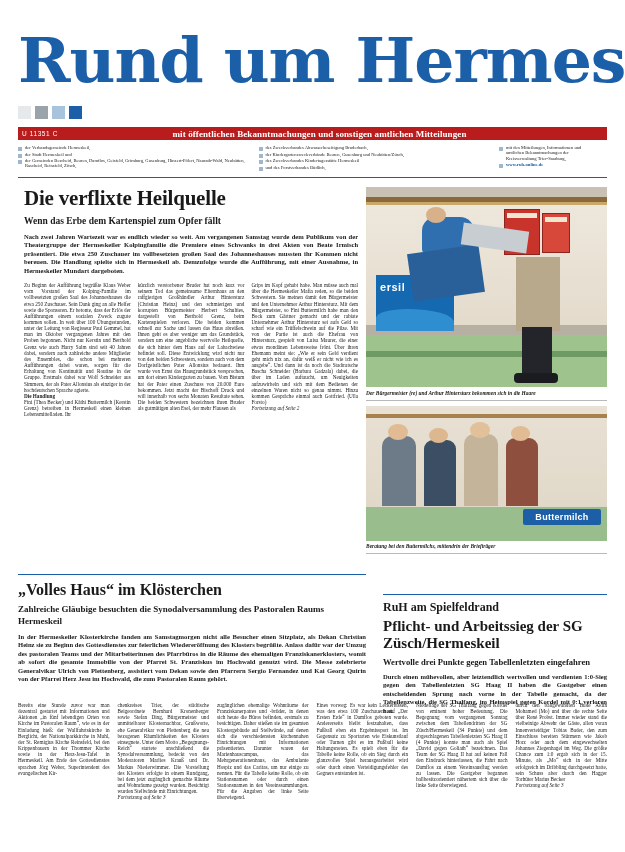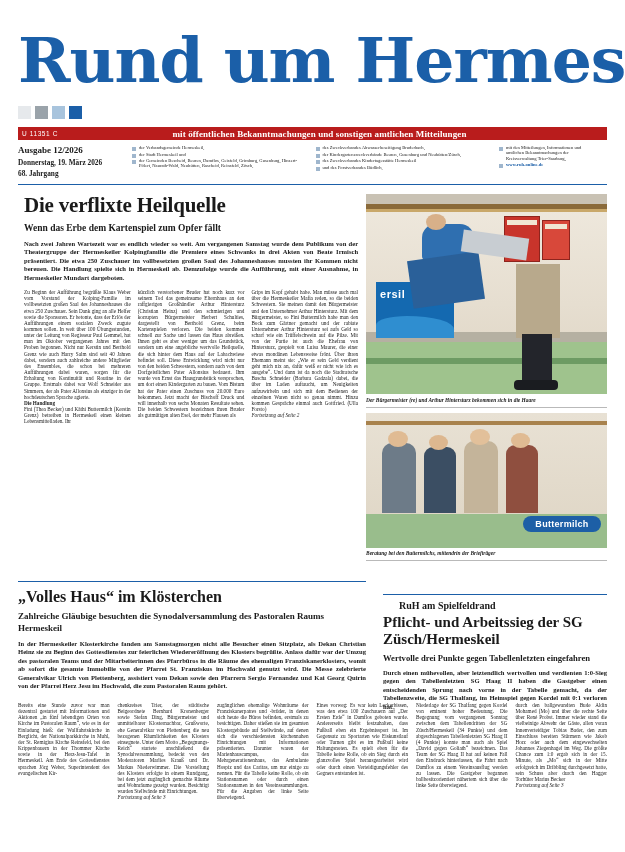--- a/index.html
+++ b/index.html
@@ -106,32 +106,32 @@
   .pkg .pl{position:absolute;left:2px;right:2px;top:3px;height:5px;background:#f0e6d2;}
   .persil{position:absolute;left:10px;bottom:56px;width:70px;height:56px;background:#1469b0;padding-left:8px;}
   .persil .wv{position:absolute;left:0;right:0;bottom:0;height:22px;background:#2f8ed0;border-radius:40% 60% 0 0;}
   .persil .ptxt{position:absolute;left:4px;top:6px;font-family:"Liberation Sans",sans-serif;font-weight:700;font-size:11px;color:#fff;letter-spacing:.5px;}
   .man-a{position:absolute;}
 
   
   .p2-wall{position:absolute;inset:0;background:linear-gradient(#e8e1d4,#ded5c4);}
   .p2-shelf{position:absolute;left:0;right:0;top:8px;height:4px;background:#a8824d;}
   .p2-floor{position:absolute;left:0;right:0;bottom:0;height:34px;background:#99bd8c;}
-  .btm-sign{position:absolute;right:6px;bottom:16px;width:78px;height:16px;background:#1d5fa6;border-radius:8px;}
+  .btm-sign{position:absolute;right:6px;bottom:16px;width:78px;height:16px;background:#1d5fa6;border-radius:2px;}
   .btm-sign span{position:absolute;inset:0;display:flex;align-items:center;justify-content:center;color:#fff;font-family:"Liberation Sans",sans-serif;font-weight:700;font-size:9px;letter-spacing:.3px;}
 
   
   .a2{margin-top:20px;width:348px;}
   .sec-rule{border-top:1.4px solid #1b5fa8;}
   h1.head2{font-family:"Liberation Serif",serif;font-weight:700;font-size:16px;line-height:19px;margin:5px 0 5px 0;}
   h2.sub2{font-family:"Liberation Serif",serif;font-weight:700;font-size:9px;line-height:11.5px;margin:0 0 6px 0;}
 
   
   .sport{position:absolute;left:383px;top:594px;width:224px;}
-  .sport .kicker{font-family:"Liberation Serif",serif;font-weight:700;font-size:10px;margin:0 0 3px 16px;}
+  .sport .kicker{font-family:"Liberation Serif",serif;font-weight:700;font-size:12px;margin:0 0 3px 0;}
   .sport h1{font-family:"Liberation Serif",serif;font-weight:700;font-size:15px;line-height:17px;margin:0 0 5px 0;}
   .sport h2{font-family:"Liberation Serif",serif;font-weight:700;font-size:8.6px;margin:0 0 6px 0;}
 
   
   .bottom{position:absolute;left:18px;right:18px;top:702px;display:flex;gap:8px;}
   .bcol{flex:1;}
   .bcol p{font-family:"Liberation Serif",serif;font-size:5.2px;line-height:6.15px;text-align:justify;margin:0;}
   .cont{font-family:"Liberation Serif",serif;font-style:italic;font-size:5.4px;text-align:right;margin-top:4px;}
 </style>
 </head>
@@ -151,25 +151,20 @@
         <div class="sw sw4"></div>
       </div>
     </div>
     <div class="blue-bar">
       <div class="code">U 11351 C</div>
       <div class="bar-title">mit öffentlichen Bekanntmachungen und sonstigen amtlichen Mitteilungen</div>
     </div>
   </div>
 
   <div class="info">
-    <div class="info-left">
-      <div class="issue">Ausgabe 12/2026</div>
-      <div class="date">Donnerstag, 19. März 2026</div>
-      <div class="year">68. Jahrgang</div>
-    </div>
     <div class="info-col">
       <div class="info-li">
           <span class="bullet"></span>
           <span class="t">der Verbandsgemeinde Hermeskeil,</span>
         </div>
       <div class="info-li">
           <span class="bullet"></span>
           <span class="t">der Stadt Hermeskeil und</span>
         </div>
       <div class="info-li">

